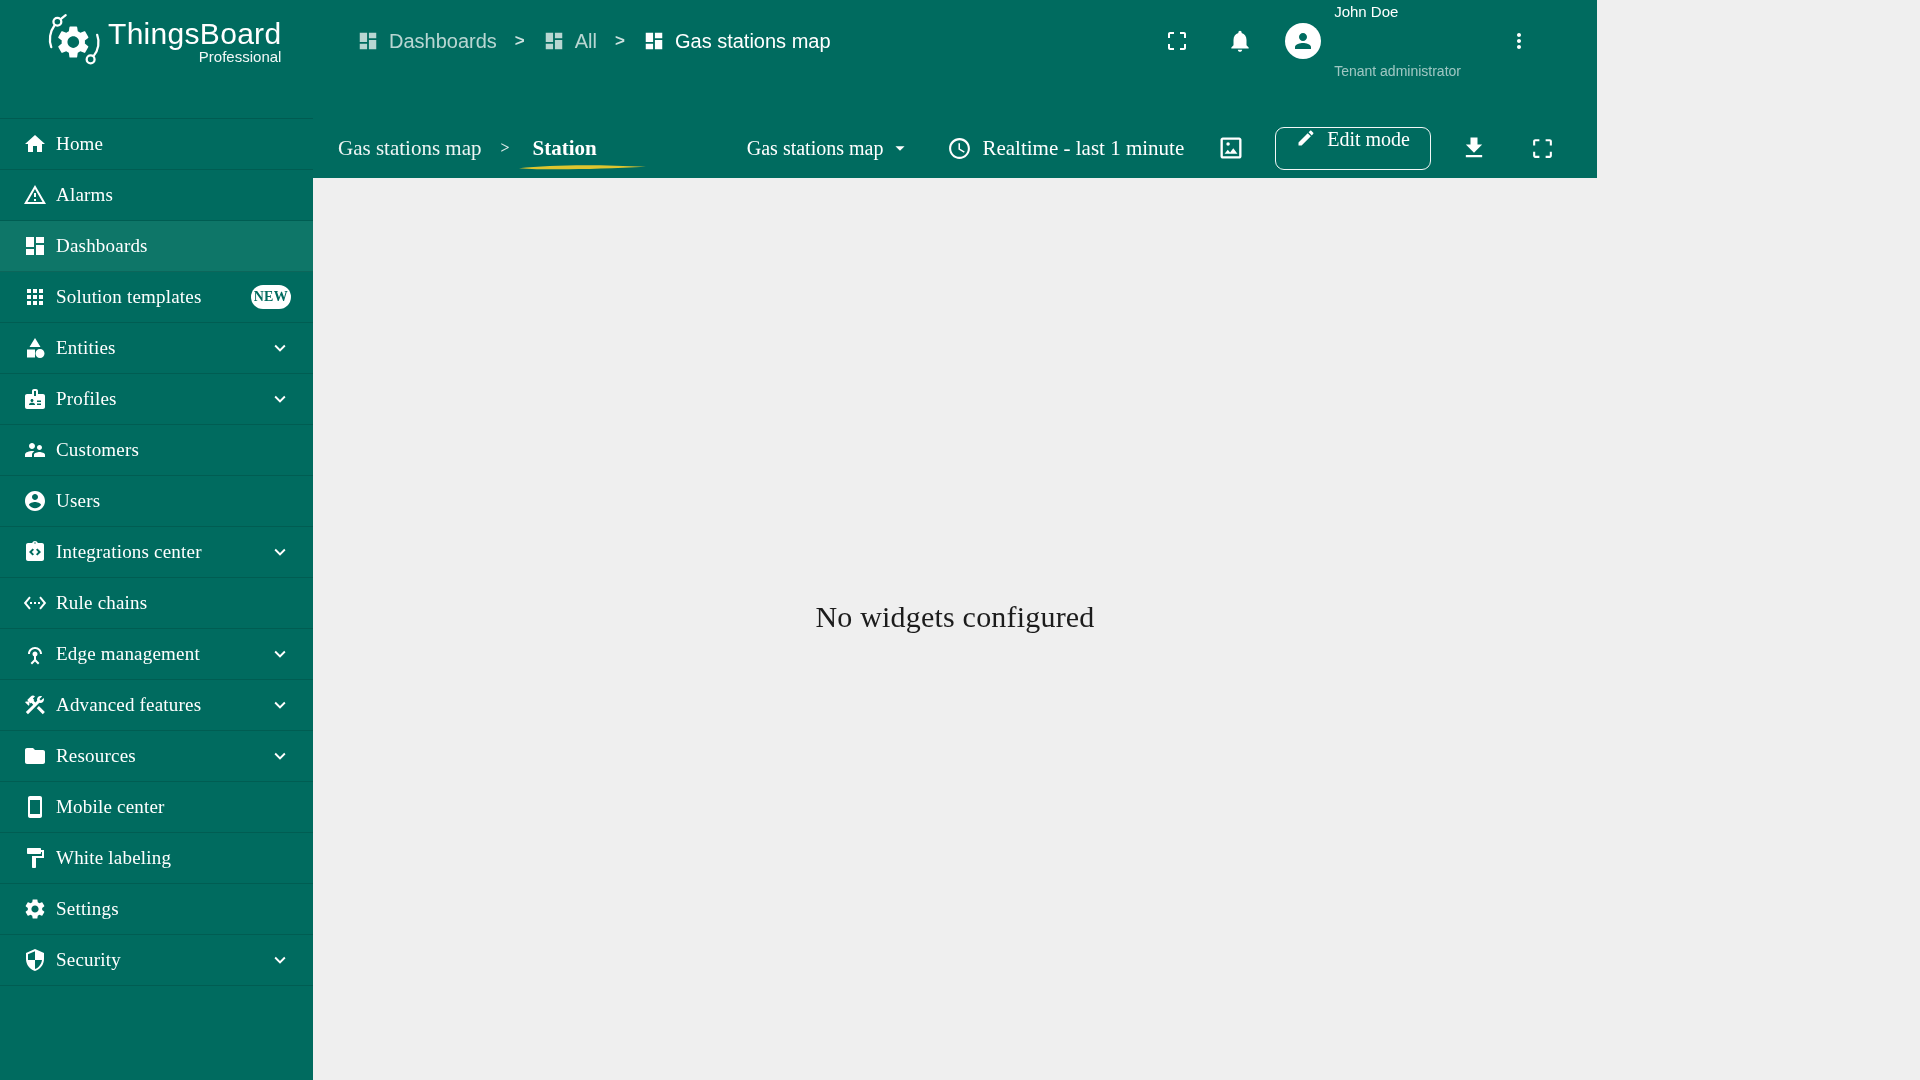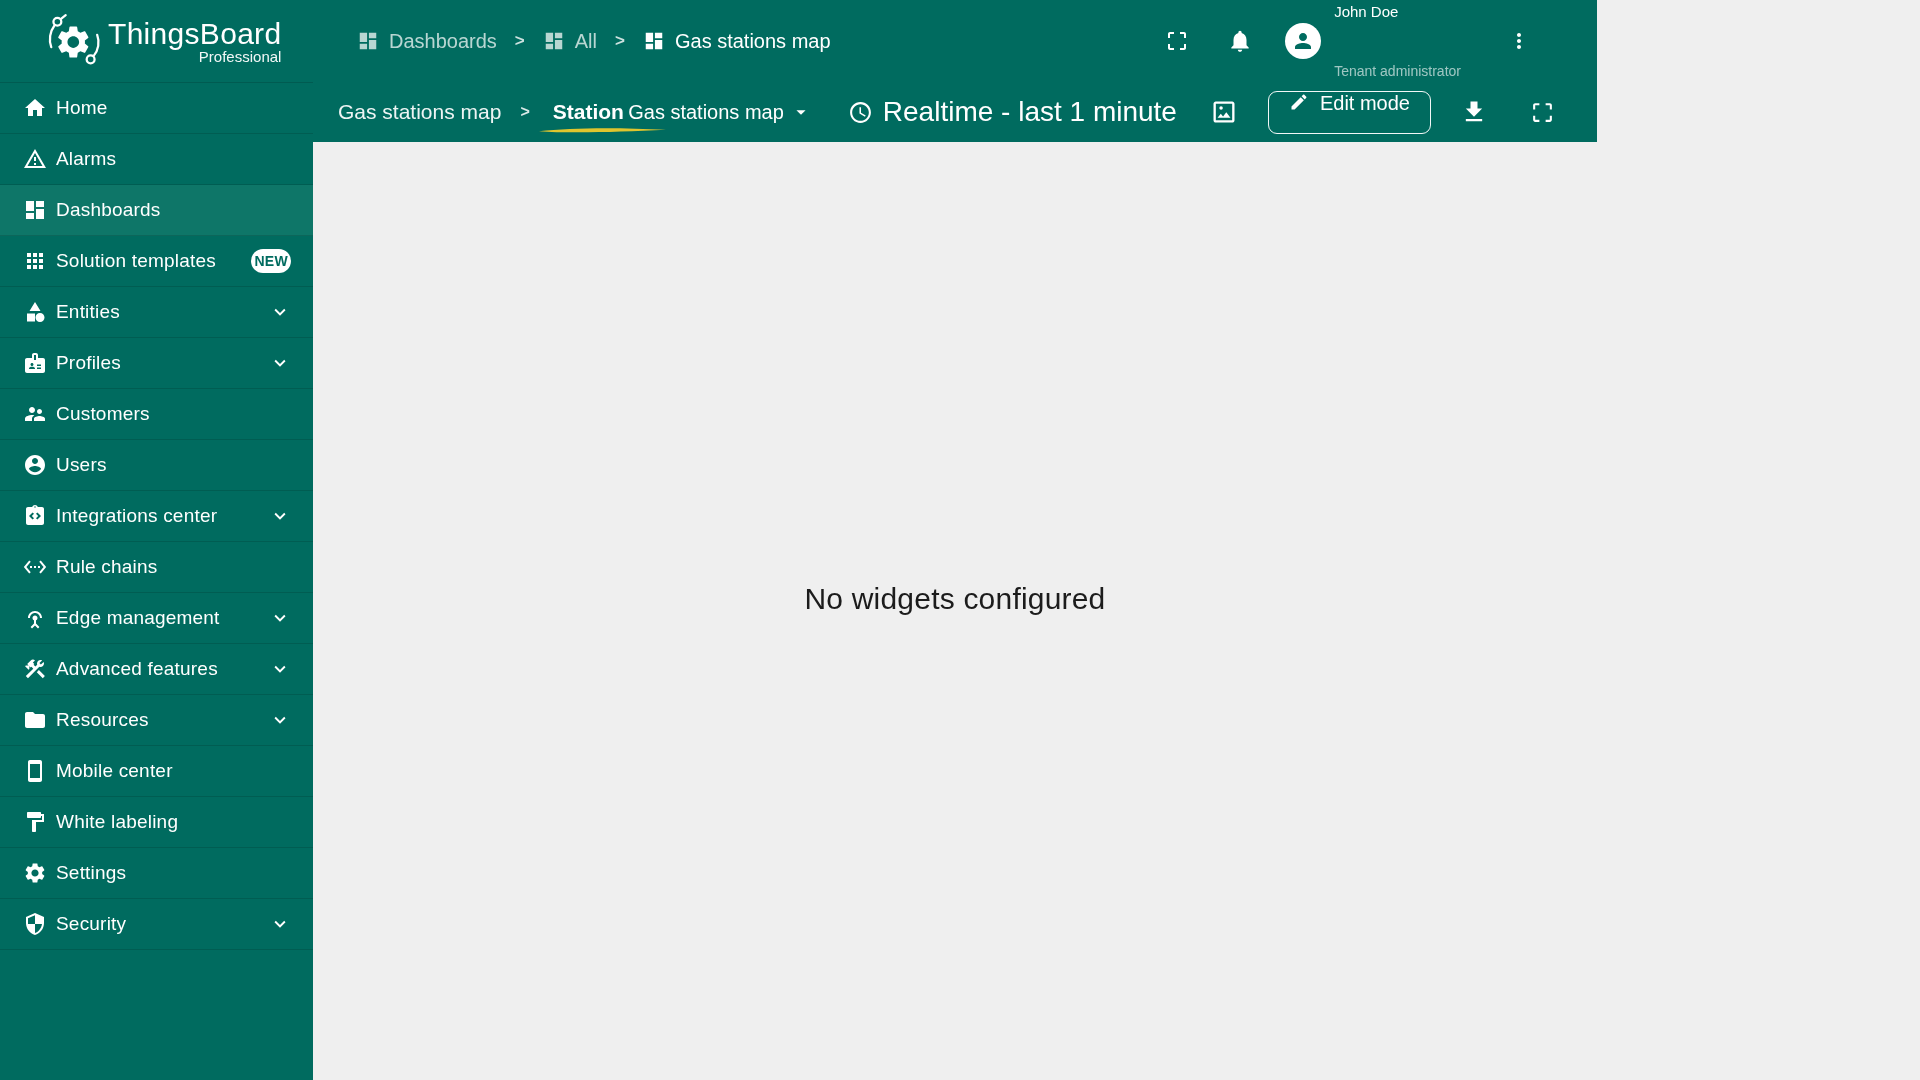--- a/index.html
+++ b/index.html
@@ -4,21 +4,21 @@
 <style>
   :root{
     --primary-bg:#006B5F;
     --selected-item-bg:#0E7668;
     --content-bg:#EFEFEF;
     --accent-underline:#DFC52E;
   }
   *{margin:0;padding:0;box-sizing:border-box;}
   html,body{width:1920px;height:1080px;overflow:hidden;}
   body{font-family:"Liberation Sans", sans-serif;background:var(--content-bg);}
-  .app{width:1597px;height:1080px;display:flex;flex-direction:column;background:var(--primary-bg);}
+  .app{width:1597px;height:1080px;display:flex;flex-direction:column;background:var(--primary-bg);gap:36px;}
 
   
   .header{height:82px;flex:0 0 82px;display:flex;align-items:center;color:#fff;}
   .logo{width:313px;flex:0 0 313px;display:flex;align-items:center;padding-left:46px;}
   .logo-text{margin-left:6px;display:flex;flex-direction:column;align-items:flex-end;}
   .logo-title{font-size:30px;font-weight:400;letter-spacing:.3px;line-height:32px;color:#fff;}
   .logo-sub{font-size:15px;font-weight:300;color:rgba(255,255,255,.95);margin-top:-2px;}
 
   .crumbs{display:flex;align-items:center;margin-left:44px;gap:18px;flex:1 1 auto;}
   .crumb{display:flex;align-items:center;gap:10px;font-size:20px;color:rgba(255,255,255,.72);cursor:pointer;}
@@ -31,21 +31,21 @@
   .hicon{width:26px;height:26px;fill:#fff;cursor:pointer;}
   .hicon.fs{margin-right:38px;width:24px;height:24px;}
   .avatar{width:36px;height:36px;border-radius:50%;background:#fff;display:flex;align-items:center;justify-content:center;margin-left:32px;cursor:pointer;}
   .avatar svg{width:24px;height:24px;fill:var(--primary-bg);}
   .user-block{margin-left:13px;cursor:pointer;}
   .user-name{font-size:15px;color:#fff;line-height:19px;}
   .user-role{font-size:14px;color:rgba(255,255,255,.62);line-height:18px;margin-top:41px;}
   .kebab{margin-left:46px;width:24px;height:24px;fill:#fff;cursor:pointer;}
 
   
-  .body-row{flex:1 1 auto;display:flex;min-height:0;}
+  .body-row{flex:1 1 auto;display:flex;min-height:0;font-family:Liberation Serif, serif;}
 
   
   .sidebar{width:313px;flex:0 0 313px;background:var(--primary-bg);border-top:1px solid rgba(0,0,0,.14);overflow:hidden;}
   .nav-item{height:51px;display:flex;align-items:center;padding:0 22px 0 23px;border-bottom:1px solid rgba(0,0,0,.13);cursor:pointer;color:#fff;}
   .nav-item.selected{background:var(--selected-item-bg);}
   .nicon{width:24px;height:24px;flex:0 0 24px;fill:#fff;}
   .nlabel{font-size:19px;font-weight:500;letter-spacing:.2px;margin-left:9px;white-space:nowrap;}
   .chev{width:22px;height:22px;fill:#fff;margin-left:auto;}
   .new-badge{margin-left:auto;background:#fff;color:var(--primary-bg);font-size:14px;font-weight:700;letter-spacing:.3px;
     padding:3px 3px;border-radius:14px;line-height:18px;}
@@ -56,21 +56,21 @@
   .toolbar{height:60px;flex:0 0 60px;background:var(--primary-bg);display:flex;align-items:center;color:#fff;padding:0 42px 0 25px;}
   .tb-crumbs{display:flex;align-items:center;gap:19px;}
   .tb-crumb{font-size:21px;color:rgba(255,255,255,.93);cursor:pointer;}
   .tb-sep{font-size:16px;font-weight:700;color:rgba(255,255,255,.85);}
   .tb-crumb.active{font-weight:700;color:#fff;position:relative;padding:0 4px;}
   .tb-underline{position:absolute;left:-12px;bottom:-11px;width:132px;height:9px;pointer-events:none;}
 
   .tb-right{margin-left:auto;display:flex;align-items:center;}
   .dash-select{display:flex;align-items:center;gap:6px;cursor:pointer;font-size:20px;font-weight:500;color:#fff;}
   .dash-select svg{width:22px;height:22px;fill:#fff;}
-  .timewindow{display:flex;align-items:center;gap:10px;margin-left:36px;cursor:pointer;font-size:28px;color:#fff;}
+  .timewindow{display:flex;align-items:center;gap:10px;margin-left:36px;cursor:pointer;font-size:21px;color:#fff;}
   .timewindow svg{width:25px;height:25px;fill:#fff;}
   .tb-iconbtn{width:28px;height:28px;fill:#fff;cursor:pointer;}
   .img-btn{margin-left:33px;}
   .edit-btn{margin-left:30px;height:43px;border:1px solid rgba(255,255,255,.95);border-radius:9px;background:transparent;
     color:#fff;font-family:inherit;font-size:20px;font-weight:500;display:flex;align-items:flex-start;gap:11px;padding:0 20px;cursor:pointer;}
   .edit-btn svg{width:20px;height:20px;fill:#fff;}
   .dl-btn{margin-left:29px;}
   .fs-btn{margin-left:42px;width:25px;height:25px;}
 
   .main{flex:1 1 auto;background:var(--content-bg);display:flex;align-items:center;justify-content:center;}

